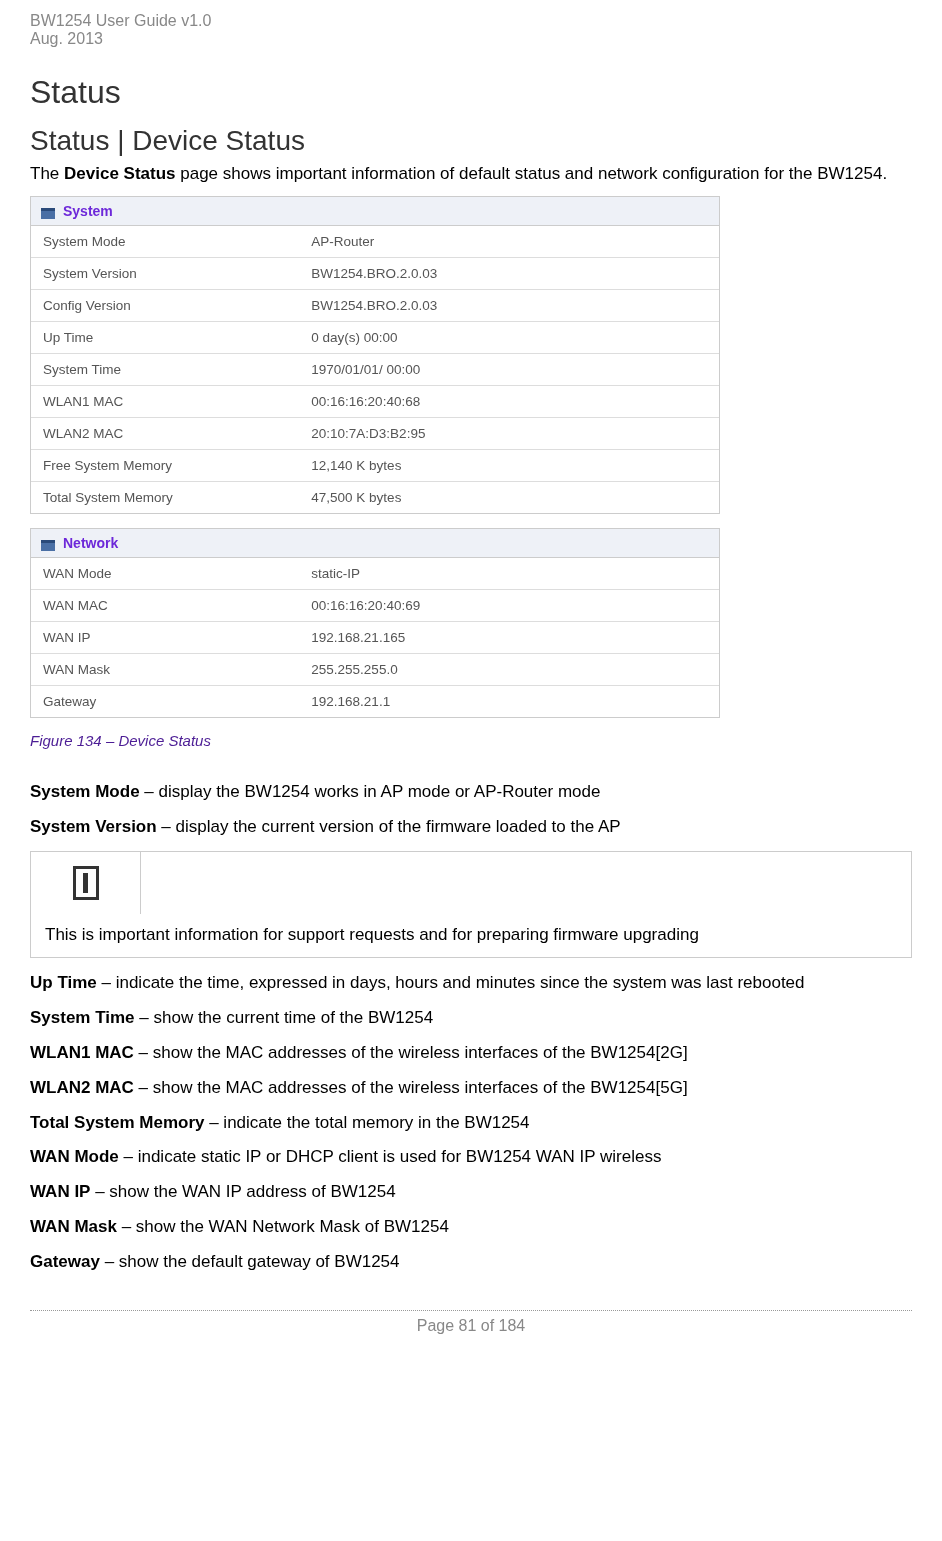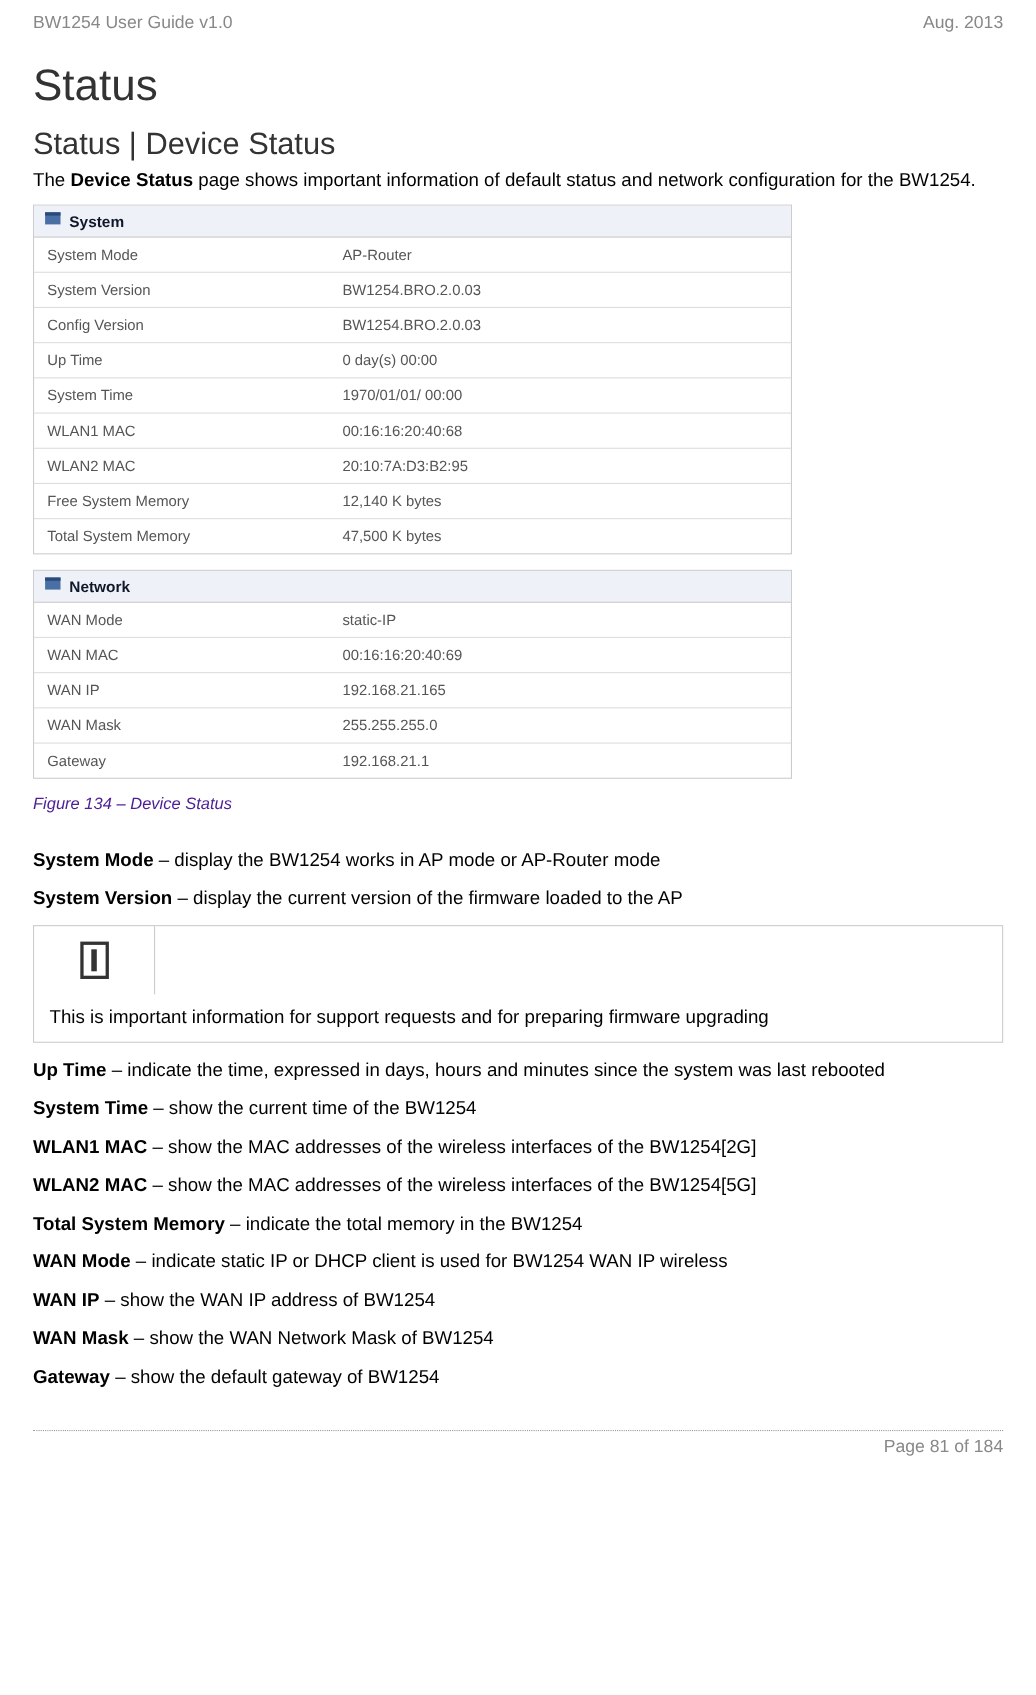--- a/index.html
+++ b/index.html
@@ -8,28 +8,29 @@
       background: #fff;
       width: 942px;
       padding: 0;
     }
     .header {
       display: flex;
       justify-content: space-between;
       padding: 12px 30px 8px 30px;
       color: #888;
       font-size: 16px;
+      flex-direction: column;
     }
     .content {
       padding: 0 30px 10px 30px;
     }
     h1 {
       font-family: Arial, sans-serif;
       font-weight: normal;
-      font-size: 40px;
+      font-size: 32px;
       color: #333;
       margin: 18px 0 14px 0;
     }
     h2 {
       font-family: Arial, sans-serif;
       font-weight: normal;
       font-size: 28px;
       color: #333;
       margin: 8px 0 6px 0;
     }
@@ -41,25 +42,25 @@
     .intro b { font-weight: bold; }
     .table-wrap {
       border: 1px solid #ccc;
       width: 690px;
       margin-bottom: 14px;
     }
     .table-head {
       background: #eef1f7;
       padding: 6px 10px;
       font-weight: bold;
-      color: #0f172a;
+      color: #6d28d9;
       font-size: 14px;
       border-bottom: 1px solid #ccc;
       display: flex;
-      align-items: flex-start;
+      align-items: flex-end;
     }
     .table-head .icon {
       width: 14px;
       height: 11px;
       background: #4a6fa5;
       margin-right: 8px;
       display: inline-block;
       position: relative;
     }
     .table-head .icon::after {
@@ -123,21 +124,21 @@
       font-size: 17px;
       line-height: 1.35;
       flex: 1;
     }
     .dotted-line {
       border: none;
       border-top: 1.5px dotted #999;
       margin: 14px 30px 4px 30px;
     }
     .footer {
-      text-align: right;
+      text-align: center;
       padding: 2px 30px 18px 30px;
       color: #888;
       font-size: 16px;
     }
   </style>
 </head>
 <body>
 
 <div class="header">
   <span>BW1254 User Guide v1.0</span>

